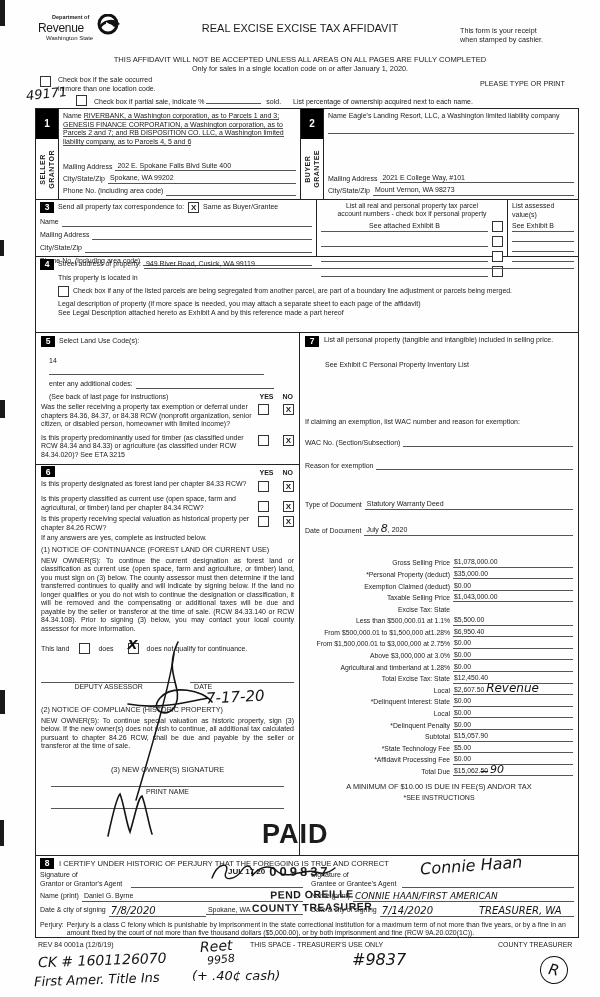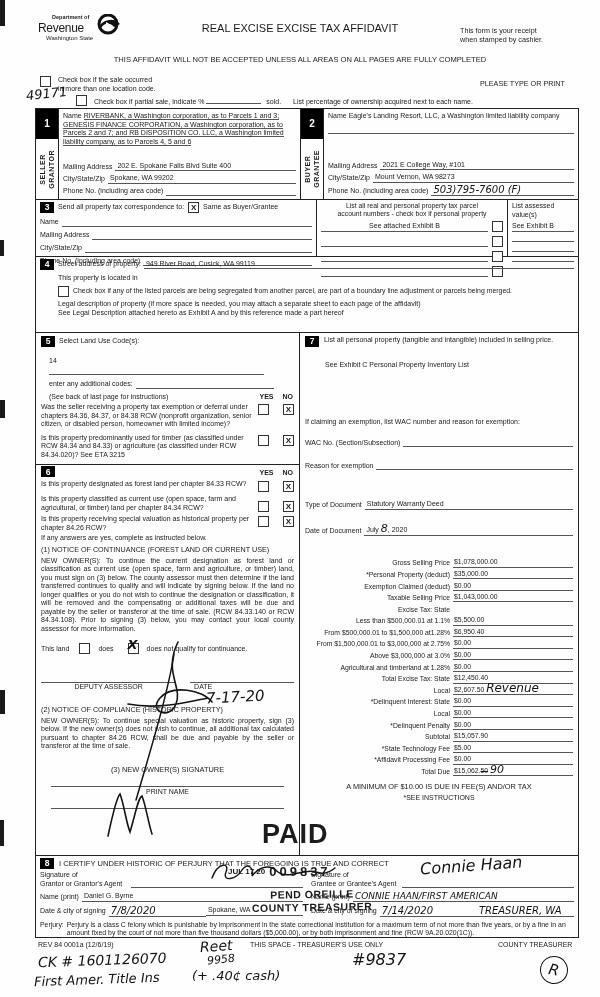--- a/index.html
+++ b/index.html
@@ -22,21 +22,21 @@
   .main{position:absolute;left:35px;top:108px;width:544px;height:830px;border:1px solid #222;box-sizing:border-box}
   .sec{position:absolute;left:0;width:100%;box-sizing:border-box}
   .q{display:flex;margin-bottom:5px}
   .qt{flex:1;padding-right:4px}
   .qb{width:36px;display:flex;justify-content:space-between;align-items:flex-start;padding-top:1px;flex:none}
   .ynhead{display:flex;justify-content:flex-end;gap:9px;font-weight:bold;padding-right:1px}
   .exrow{display:flex;align-items:flex-end;height:11.6px;font-size:6.8px}
   .exl{flex:1;text-align:right;white-space:nowrap;padding-right:3px}
   .exv{flex:none;width:118px;border-bottom:1px solid #555;padding:0 1px;white-space:nowrap}
   .exv.noline{border-bottom:none}
-  .frow{display:flex;align-items:center;margin-top:4px}
+  .frow{display:flex;align-items:flex-start;margin-top:4px}
   .lbl{white-space:nowrap;padding-right:3px;flex:none}
   .artifact{position:absolute;background:#1a1a1a}
   .stamp{position:absolute;color:#1c1c1c;font-weight:bold}
   svg.sig{position:absolute;overflow:visible}
   .strike{text-decoration:line-through}
 </style>
 </head>
 <body>
 
 <div class="page">
@@ -65,20 +65,21 @@
   <div class="abs c" style="left:150px;top:22px;width:300px">
     <div class="b" style="font-size:11px">REAL EXCISE EXCISE TAX AFFIDAVIT</div>
   </div>
 
   <div class="abs" style="left:460px;top:27px;width:115px;font-size:7.2px">
     <div>This form is your receipt</div>
     <div>when stamped by cashier.</div>
   </div>
 
   <div class="abs c b" style="left:0;top:55px;width:600px;font-size:7.6px">THIS AFFIDAVIT WILL NOT BE ACCEPTED UNLESS ALL AREAS ON ALL PAGES ARE FULLY COMPLETED</div>
+  <div class="abs c b" style="left:0;top:65px;width:600px;font-size:7.3px">Only for sales in a single location code on or after January 1, 2020.</div>
 
   <div class="abs" style="left:40px;top:76px">
     <span class="cb"></span>
     <span style="display:inline-block;vertical-align:top;margin-left:5px">
       <span>Check box if the sale occurred</span><br>
       <span>in more than one location code.</span>
     </span>
   </div>
   <div class="abs" style="left:480px;top:80px;font-size:7.2px">PLEASE TYPE OR PRINT</div>
 
@@ -141,24 +142,20 @@
             <span>Eagle's Landing Resort, LLC, a Washington limited liability company</span>
             <div class="ul" style="margin-top:12px"></div>
           </div>
           <div class="row" style="margin-top:3px">
             <span class="lbl">Mailing Address</span>
             <span class="fill">2021 E College Way, #101</span>
           </div>
           <div class="row" style="margin-top:3px">
             <span class="lbl">City/State/Zip</span>
             <span class="fill">Mount Vernon, WA 98273</span>
-          </div>
-          <div class="row" style="margin-top:2px">
-            <span class="lbl">Phone No. (including area code)</span>
-            <span class="fill hand" style="font-size:10px;line-height:1">503)795-7600 (F)</span>
           </div>
         </div>
       </div>
     </div>
 
     <div class="sec" style="top:91px;height:57px;border-bottom:1px solid #222;display:flex">
       <div style="width:272px;border-right:1px solid #222;padding:2px 4px;display:flex;flex-direction:column">
         <div class="row" style="align-items:center">
           <span class="numbox" style="width:14px;height:11px;font-size:8.5px;margin-right:4px">3</span>
           <span>Send all property tax correspondence to:</span>

